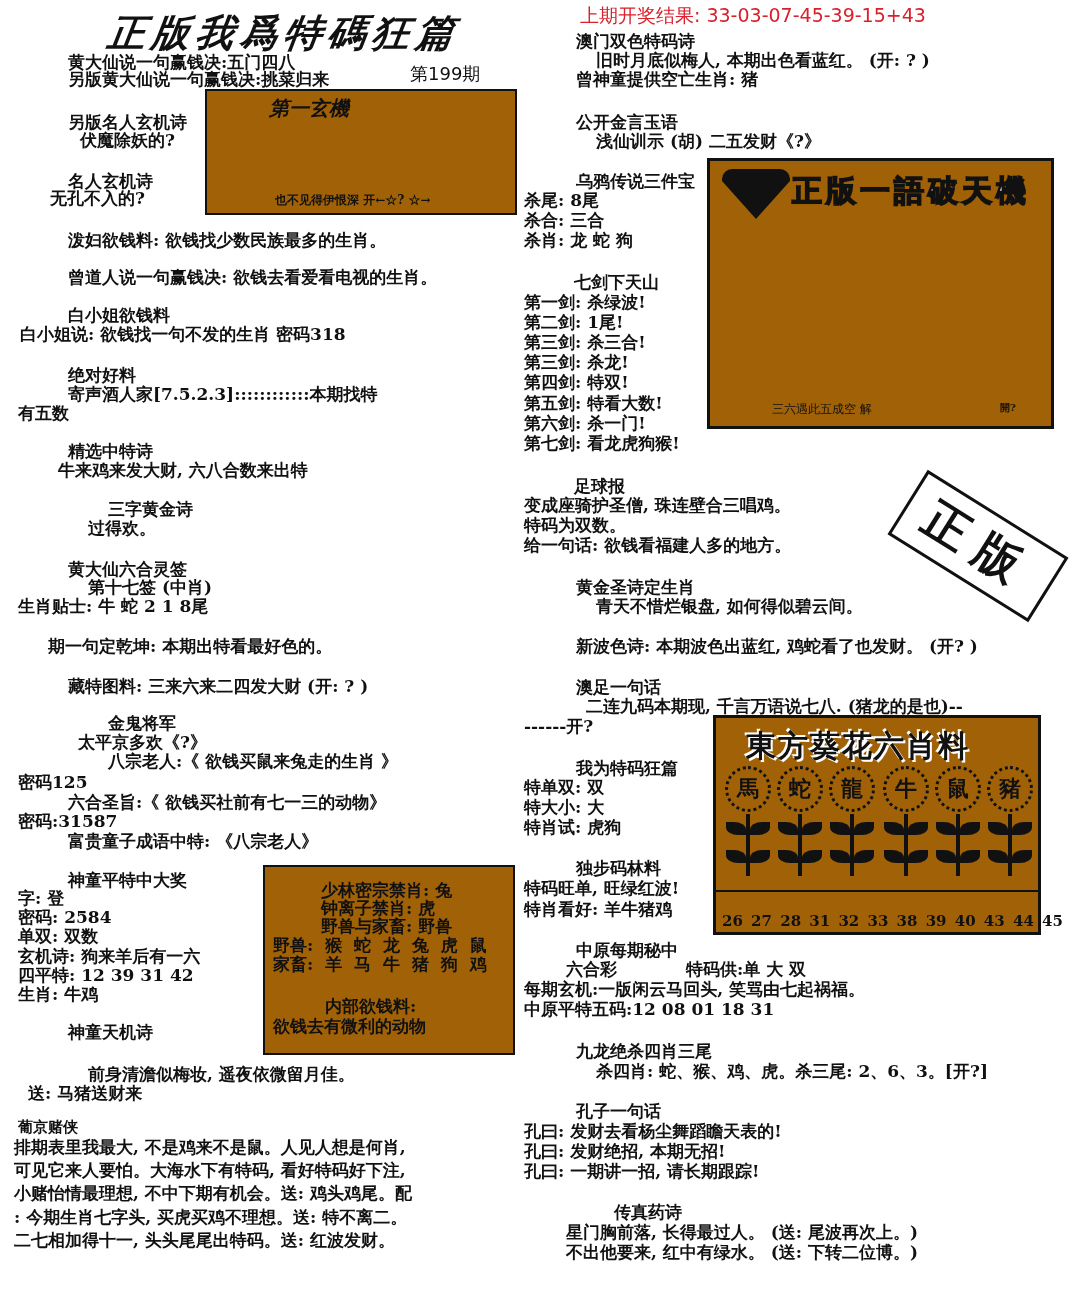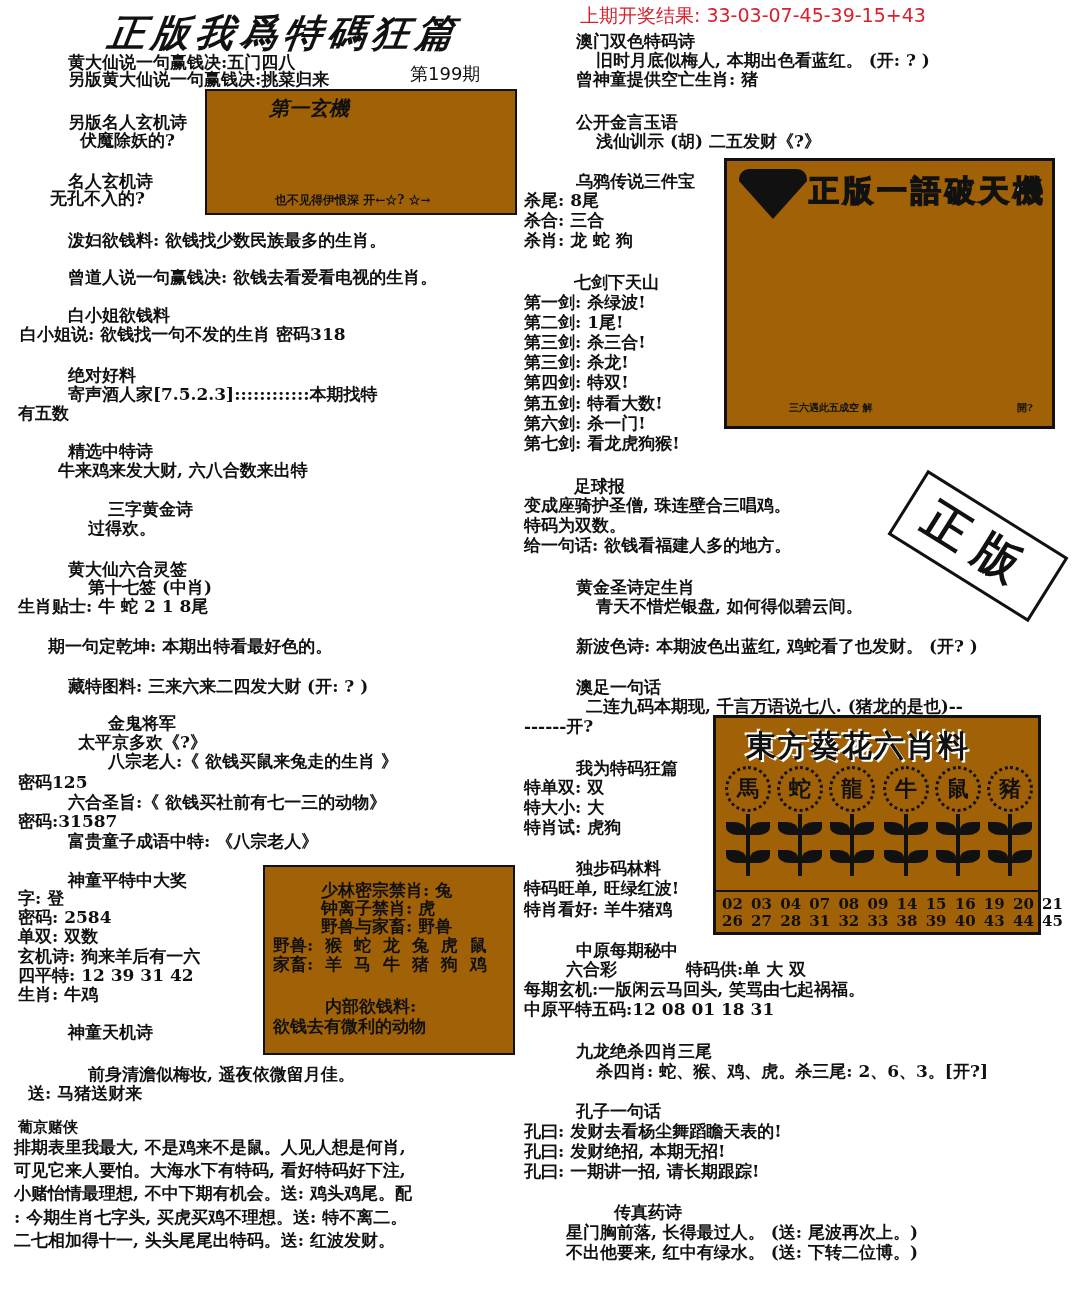--- a/index.html
+++ b/index.html
@@ -129,25 +129,25 @@
 <div class="abs t" style="left:574px;top:273px;">七剑下天山</div>
 <div class="abs t" style="left:524px;top:293px;">第一剑: 杀绿波!</div>
 <div class="abs t" style="left:524px;top:313px;">第二剑: 1尾!</div>
 <div class="abs t" style="left:524px;top:333px;">第三剑: 杀三合!</div>
 <div class="abs t" style="left:524px;top:353px;">第三剑: 杀龙!</div>
 <div class="abs t" style="left:524px;top:373px;">第四剑: 特双!</div>
 <div class="abs t" style="left:524px;top:394px;">第五剑: 特看大数!</div>
 <div class="abs t" style="left:524px;top:414px;">第六剑: 杀一门!</div>
 <div class="abs t" style="left:524px;top:434px;">第七剑: 看龙虎狗猴!</div>
 
-<div class="box thick" style="left:724px;top:158px;width:325px;height:265px;">
+<div class="box thick" style="left:707px;top:158px;width:325px;height:265px;padding-left:16px;">
   <div class="diamond-top" style="left:12px;top:8px;"></div>
   <div class="diamond" style="left:12px;top:20px;"></div>
   <div class="abs outline-title" style="left:82px;top:10px;">正版一語破天機</div>
-  <div class="abs" style="left:62px;top:240px;font-size:10px;font-weight:bold;">三六遇此五成空 解</div>
+  <div class="abs" style="left:62px;top:240px;font-size:12px;font-weight:normal;">三六遇此五成空 解</div>
   <div class="abs" style="left:290px;top:240px;font-size:10px;font-weight:bold;">開?</div>
 </div>
 
 <div class="stamp" style="left:895px;top:508px;width:160px;height:70px;">正版</div>
 
 <div class="abs t" style="left:574px;top:477px;">足球报</div>
 <div class="abs t" style="left:524px;top:496px;">变成座骑护圣僧, 珠连壁合三唱鸡。</div>
 <div class="abs t" style="left:524px;top:516px;">特码为双数。</div>
 <div class="abs t" style="left:524px;top:536px;">给一句话: 欲钱看福建人多的地方。</div>
 
@@ -221,21 +221,20 @@
     <div class="head">豬</div>
     <div class="stem">
         <span class="leaf" style="left:-20px;top:8px;"></span>
         <span class="leaf" style="left:4px;top:8px;transform:scaleX(-1);"></span>
         <span class="leaf" style="left:-20px;top:36px;"></span>
         <span class="leaf" style="left:4px;top:36px;transform:scaleX(-1);"></span>
       </div>
   </div>
 
   <div class="abs" style="left:0;top:172px;width:322px;border-top:2px solid #111;"></div>
-  <div class="abs nums" style="left:6px;top:177px;">02 03 04 07 08 09 14 15 16 19 20 21</div>
   <div class="abs nums" style="left:6px;top:194px;">26 27 28 31 32 33 38 39 40 43 44 45</div>
 </div>
 
 <div class="abs t" style="left:576px;top:941px;">中原每期秘中</div>
 <div class="abs t" style="left:566px;top:960px;">六合彩</div>
 <div class="abs t" style="left:686px;top:960px;">特码供:单 大 双</div>
 <div class="abs t" style="left:524px;top:980px;">每期玄机:一版闲云马回头, 笑骂由七起祸福。</div>
 <div class="abs t" style="left:524px;top:1000px;">中原平特五码:12 08 01 18 31</div>
 
 <div class="abs t" style="left:576px;top:1042px;">九龙绝杀四肖三尾</div>

